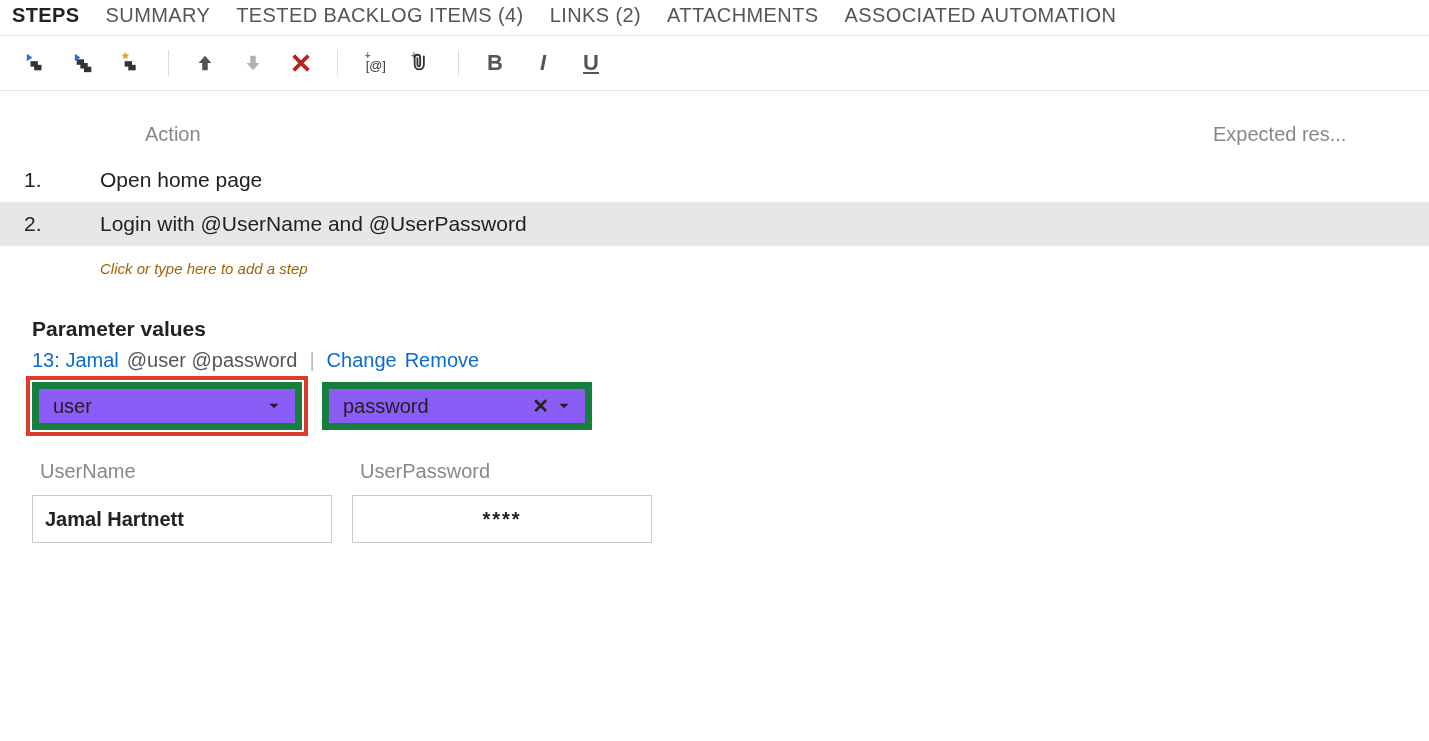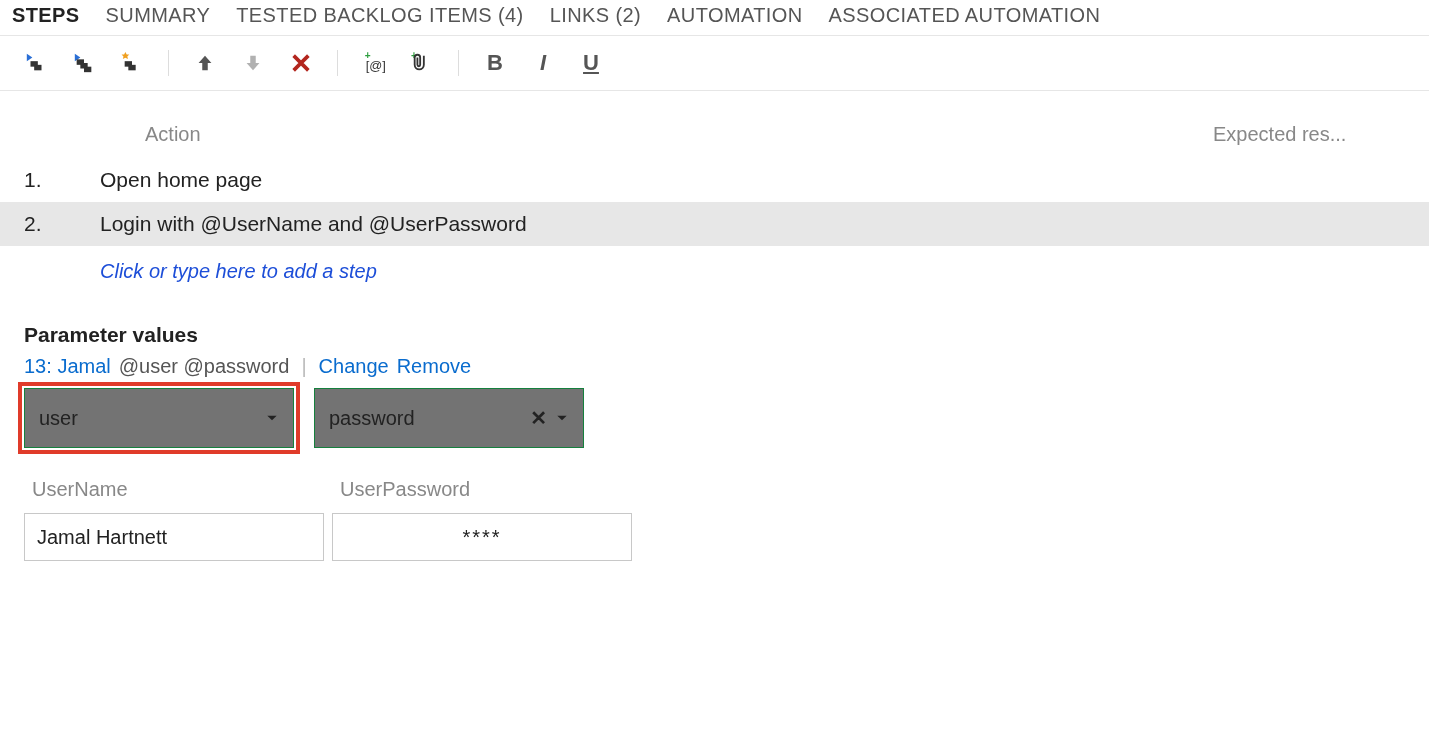--- a/index.html
+++ b/index.html
@@ -67,29 +67,29 @@
     align-items: center;
     padding: 10px 20px 10px 20px;
     font-size: 21px;
   }
   .step-num { width: 80px; padding-left: 4px; }
   .step-action { flex: 1; }
   .step-row.selected { background: #e7e7e7; }
 
   .add-step {
     padding: 14px 20px 20px 100px;
-    color: #1d4ed8;
+    color: #a16207;
     font-style: italic;
-    font-size: 20px;
+    font-size: 15px;
     cursor: text;
   }
 
   
   .params {
-    padding: 20px 20px 20px 24px;
+    padding: 20px 20px 20px 32px;
   }
   .params h3 {
     font-size: 21px;
     font-weight: 700;
     margin-bottom: 8px;
   }
   .param-link-row {
     font-size: 20px;
     color: #555;
     display: flex;
@@ -100,63 +100,64 @@
   }
   .param-link-row a.link { color: #0a6cce; text-decoration: none; cursor: pointer;}
   .param-link-row .muted { color: #555; text-align: right; }
   .param-link-row .sep { color: #bbb; padding: 0 4px;}
 
   .param-selects { display: flex; gap: 20px; margin-bottom: 26px;}
   .sel {
     display: inline-flex;
     align-items: center;
     justify-content: space-between;
-    border: 1px solid #15803d;
-    height: 60px;
+    border: 7px solid #15803d;
+    height: 48px;
     padding: 0 14px;
     min-width: 270px;
-    background: #737373;
+    background: #8b5cf6;
     cursor: pointer;
     font-size: 20px;
   }
   .sel .icons { display: inline-flex; gap: 8px; align-items: center; }
   .sel .x { font-weight: 800; font-size: 20px; }
   .sel .caret svg { width: 14px; height: 14px; }
   .highlight-box { outline: 4px solid #e03b2a; outline-offset: 2px; }
 
   .param-table {
     display: grid;
     grid-template-columns: 300px 300px;
-    gap: 0 8px;
+    gap: 0 20px;
   }
   .param-col-head {
     color: #888;
     font-size: 20px;
     padding: 4px 8px 12px 8px;
   }
   .param-cell {
     border: 1px solid #c8c8c8;
     height: 48px;
     display: flex;
     align-items: center;
     padding: 0 12px;
     font-size: 20px;
     background: #fff;
+    font-weight: bold;
   }
   .param-cell.pass { justify-content: center; letter-spacing: 2px;}
 </style>
 </head>
 <body>
 
 <div class="tabs">
   <div class="tab active">STEPS</div>
   <div class="tab">SUMMARY</div>
   <div class="tab">TESTED BACKLOG ITEMS (4)</div>
   <div class="tab">LINKS (2)</div>
-  <div class="tab">AUTOMATION</div>
+  <div class="tab">ATTACHMENTS</div>
   <div class="tab">ASSOCIATED AUTOMATION</div>
 </div>
 
 <div class="toolbar">
   <span class="tbtn">
     <svg viewBox="0 0 24 24">
         <path fill="#2a6fd6" d="M2 2l6 4-6 4z"></path>
         <rect x="6" y="10" width="8" height="6" fill="#333"></rect>
         <rect x="10" y="14" width="8" height="6" fill="#333"></rect>
       </svg>

